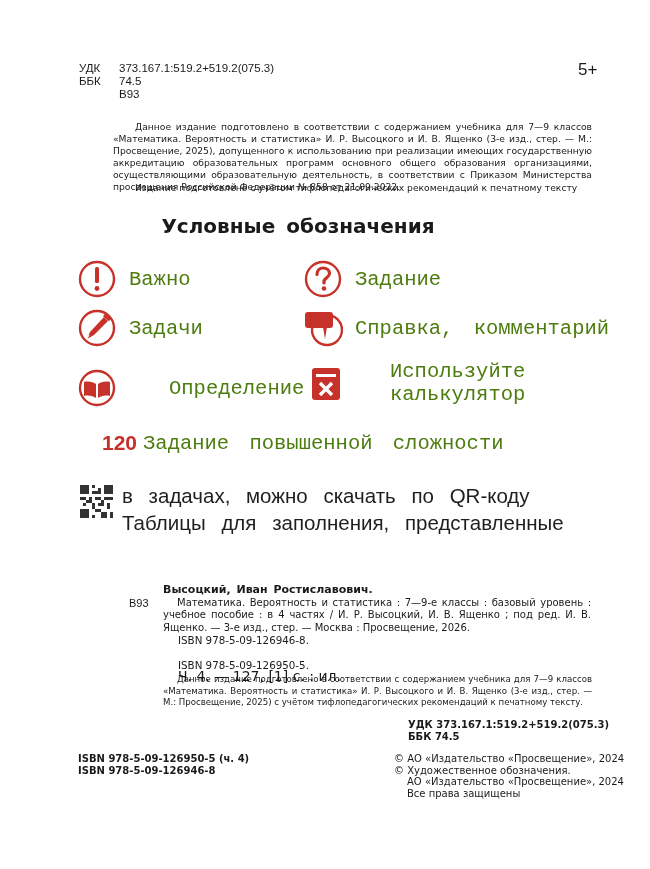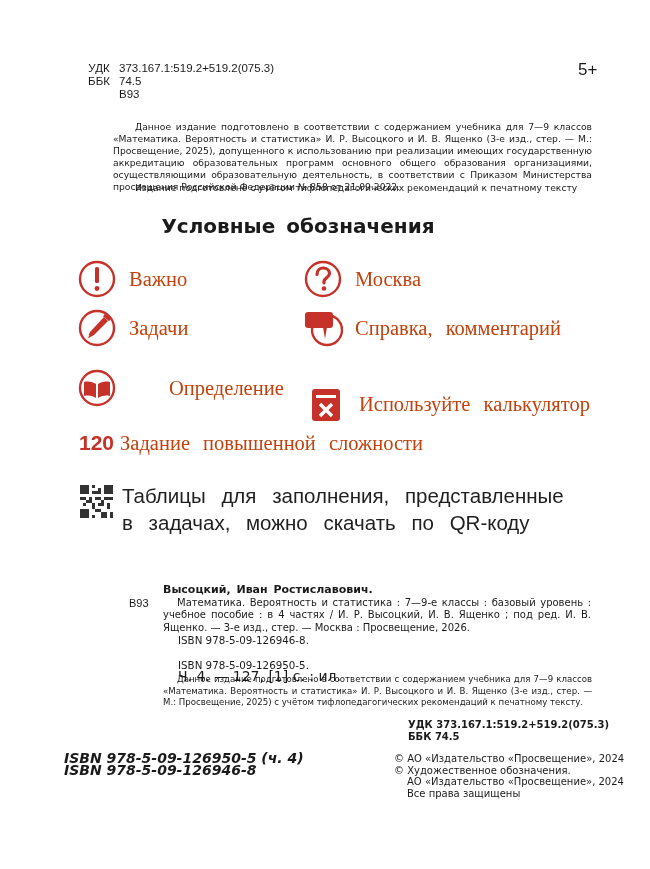--- a/index.html
+++ b/index.html
@@ -2,27 +2,27 @@
 <html><head>
 <meta charset="utf-8">
 <style>
   html, body { margin:0; padding:0; background:#ffffff; }
   body { width:650px; height:869px; position:relative; overflow:hidden; color:#1a1a1a;
          font-family:"DejaVu Sans", sans-serif; }
   .abs { position:absolute; }
   .small { font-size:9.2px; line-height:12px; }
   .tiny { font-size:8.6px; line-height:11.6px; }
   .justify { text-align:justify; text-align-last:left; }
-  .red { color:#c6322a; }
+  .red { color:#c6322a;margin-left:23px; }
   .legend-row { position:absolute; display:flex; align-items:center; }
-  .legend-label { font-family:Liberation Serif, serif; font-size:20.5px; color:#c2410c; margin-left:12px; word-spacing:8px; }
+  .legend-label { font-family:Liberation Mono, monospace; font-size:20.5px; color:#4d7c0f; margin-left:12px; word-spacing:8px; }
   .icon { width:40px; height:40px; display:inline-block; }
   .icon svg { width:40px; height:40px; display:block; }
   .udk-line { font-family:"Liberation Sans", sans-serif; font-size:11.5px; line-height:13px; display:flex; }
-  .udk-line .k { width:40px;text-align:center; }
+  .udk-line .k { width:40px; }
 </style>
 </head>
 <body>
 
 <div class="abs" style="left:79px; top:62px;">
   <div class="udk-line">
       <span class="k">УДК</span>
       <span>373.167.1:519.2+519.2(075.3)</span>
     </div>
   <div class="udk-line">
@@ -52,21 +52,21 @@
   <span class="legend-label">Важно</span>
 </div>
 <div class="legend-row" style="left:303px; top:259px;">
   <span class="icon">
     <svg viewBox="0 0 40 40">
         <circle cx="20" cy="20" r="17" fill="none" stroke="#c6322a" stroke-width="2.4"></circle>
         <path d="M14 15.5 C14 11 17 9 20 9 C24 9 26.5 11.5 26.5 14.5 C26.5 18 22 19 21 22 L21 24" fill="none" stroke="#c6322a" stroke-width="3.2" stroke-linecap="round"></path>
         <circle cx="21" cy="29.5" r="2.3" fill="#c6322a"></circle>
       </svg>
   </span>
-  <span class="legend-label">Москва</span>
+  <span class="legend-label">Задание</span>
 </div>
 
 <div class="legend-row" style="left:77px; top:308px;">
   <span class="icon">
     <svg viewBox="0 0 40 40">
         <circle cx="20" cy="20" r="17" fill="none" stroke="#c6322a" stroke-width="2.4"></circle>
         <path d="M10 31 L13 24 L27 9 L31 13 L17 27 Z" fill="#c6322a"></path>
         <path d="M27 7 L33 12" stroke="#c6322a" stroke-width="3"></path>
         <path d="M10 31 L12 27" stroke="#fff" stroke-width="1"></path>
       </svg>
@@ -87,21 +87,21 @@
 <div class="legend-row" style="left:77px; top:368px;gap:40px;">
   <span class="icon">
     <svg viewBox="0 0 40 40">
         <circle cx="20" cy="20" r="17" fill="none" stroke="#c6322a" stroke-width="2.4"></circle>
         <path d="M7 14 C12 13 16 14 19 16 L19 30 C16 28 12 27 7 28 Z" fill="#c6322a"></path>
         <path d="M33 14 C28 13 24 14 21 16 L21 30 C24 28 28 27 33 28 Z" fill="#c6322a"></path>
       </svg>
   </span>
   <span class="legend-label">Определение</span>
 </div>
-<div class="legend-row" style="left:307px; top:384px;">
+<div class="legend-row" style="left:307px; top:360px;gap:31px;">
   <span class="icon">
     <svg viewBox="0 0 40 40">
         <rect x="5" y="5" width="28" height="32" rx="3" fill="#c6322a"></rect>
         <rect x="9" y="11" width="20" height="3" fill="#fff"></rect>
         <path d="M13 20 L25 32 M25 20 L13 32" stroke="#fff" stroke-width="3.4"></path>
       </svg>
   </span>
   <span class="legend-label">Используйте калькулятор</span>
 </div>
 
@@ -131,35 +131,35 @@
         <rect x="5" y="8" width="2" height="1"></rect>
       <rect x="4" y="10" width="1" height="1"></rect>
         <rect x="7" y="9" width="2" height="2"></rect>
         <rect x="10" y="9" width="1" height="2"></rect>
       <rect x="2" y="5" width="1" height="1"></rect>
         <rect x="7" y="5" width="1" height="1"></rect>
     </g>
   </svg>
 </div>
 <div class="abs" style="left:122px; top:482px; font-family:'Liberation Sans',sans-serif; font-size:20.5px; line-height:27px; word-spacing:10px; color:#1f1f1f;">
+  <div>в задачах, можно скачать по QR-коду</div>
   <div>Таблицы для заполнения, представленные</div>
-  <div>в задачах, можно скачать по QR-коду</div>
 </div>
 
 <div class="abs" style="left:163px; top:583px; font-size:11px; font-weight:bold; word-spacing:2px;">Высоцкий, Иван Ростиславович.</div>
 <div class="abs" style="left:129px; top:597px; font-family:'Liberation Sans',sans-serif; font-size:11px;">В93</div>
 <div class="abs justify" style="left:163px; top:597px; width:428px; font-size:10px; line-height:12.4px; text-indent:14px;">Математика. Вероятность и статистика : 7—9-е классы : базовый уровень : учебное пособие : в 4 частях / И. Р. Высоцкий, И. В. Ященко ; под ред. И. В. Ященко. — 3-е изд., стер. — Москва : Просвещение, 2026.</div>
 <div class="abs" style="left:178px; top:634px; font-size:10.3px; line-height:12.4px;">ISBN 978-5-09-126946-8.</div>
 <div class="abs" style="left:178px; top:670px; font-size:14px; line-height:12.4px;">Ч. 4. — 127, [1] с. : ил.</div>
 <div class="abs" style="left:178px; top:659px; font-size:10.3px; line-height:12.4px;">ISBN 978-5-09-126950-5.</div>
 <div class="abs tiny justify" style="left:163px; top:674px; width:429px; text-indent:14px;">Данное издание подготовлено в соответствии с содержанием учебника для 7—9 классов «Математика. Вероятность и статистика» И. Р. Высоцкого и И. В. Ященко (3-е изд., стер. — М.: Просвещение, 2025) с учётом тифлопедагогических рекомендаций к печатному тексту.</div>
 <div class="abs" style="left:408px; top:719px; font-size:10px; font-weight:bold; line-height:12px;">УДК 373.167.1:519.2+519.2(075.3)</div>
 <div class="abs" style="left:408px; top:731px; font-size:10px; font-weight:bold; line-height:12px;">ББК 74.5</div>
 
-<div class="abs" style="left:64px; top:753px; font-size:14px; font-weight:bold; line-height:11.5px;font-style:italic;">
+<div class="abs" style="left:78px; top:753px; font-size:10px; font-weight:bold; line-height:11.5px;">
   <div>ISBN 978-5-09-126950-5 (ч. 4)</div>
   <div>ISBN 978-5-09-126946-8</div>
 </div>
 <div class="abs" style="left:394px; top:753px; font-size:10px; line-height:11.5px;">
   <div>© АО «Издательство «Просвещение», 2024</div>
   <div>© Художественное обозначения.</div>
   <div style="padding-left:13px;">АО «Издательство «Просвещение», 2024</div>
   <div style="padding-left:13px;">Все права защищены</div>
 </div>
 

